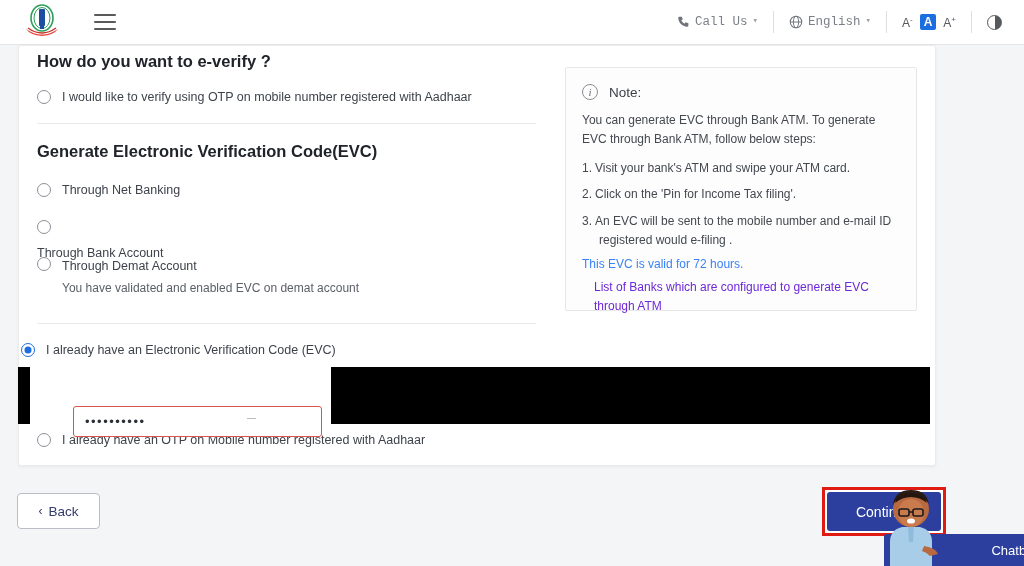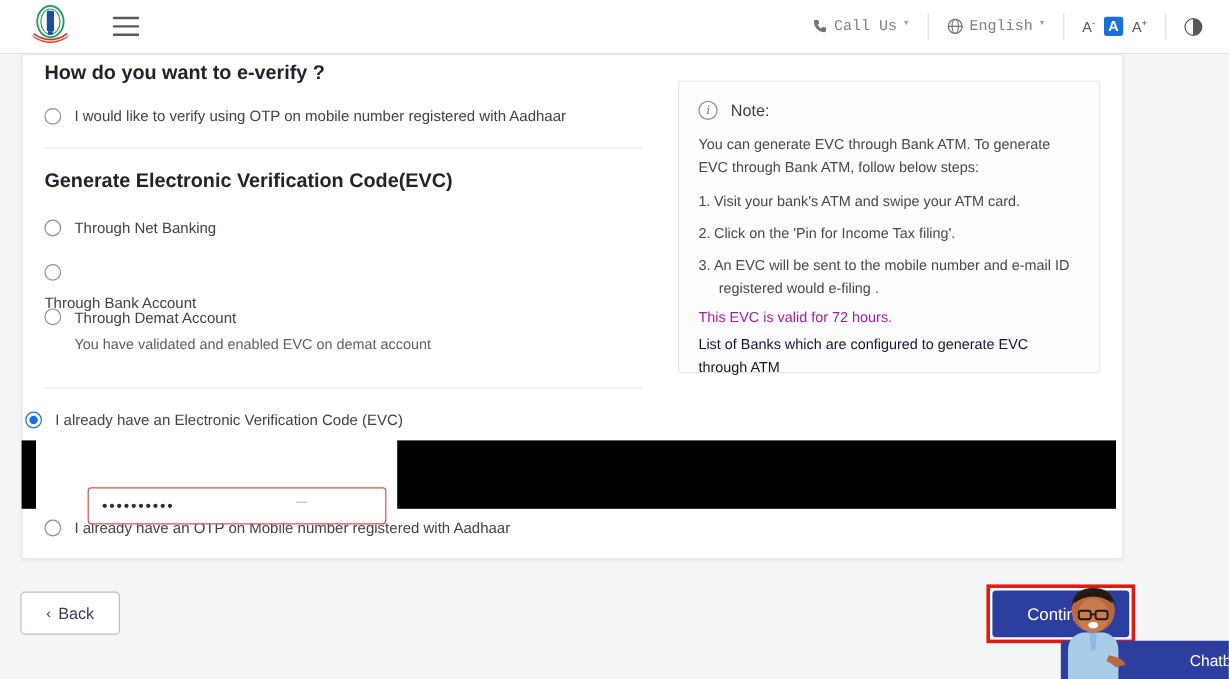--- a/index.html
+++ b/index.html
@@ -65,23 +65,23 @@
   .note-head { display: flex; align-items: center; gap: 11px; margin-bottom: 11px; }
   .info-ico { width: 16px; height: 16px; border: 1.4px solid #8a8f96; border-radius: 50%;
     color: #6c7178; font-size: 11px; font-family: "Liberation Serif", serif;
     display: flex; align-items: center; justify-content: center; font-style: italic; }
   .note-title { font-size: 13.5px; color: #3a3f46; }
   .note-p { font-size: 12px; color: #44484f; line-height: 1.62; }
   .note-ol { margin: 9px 0 0 0; padding: 0; list-style: none; }
   .note-ol li { font-size: 12px; color: #44484f; line-height: 1.55; margin-bottom: 8px;
     padding-left: 17px; text-indent: -17px; }
   .note-ol li .num { display: inline-block; width: 13px; text-indent: 0; }
-  .note-valid { font-size: 12px; color: #a21caf; margin-top: 2px; }
-  .note-link { font-size: 12px; color: #0f172a; line-height: 1.55; margin-top: 7px;
-    display: block; text-decoration: none; cursor: pointer; }
+  .note-valid { font-size: 12px; color: #3b82f6; margin-top: 2px; }
+  .note-link { font-size: 12px; color: #6d28d9; line-height: 1.55; margin-top: 7px;
+    display: block; text-decoration: none; cursor: pointer; margin-left: 12px; }
 
   
   .evc-block { position: absolute; left: 54px; top: 360px; }
   .evc-label { font-size: 12px; color: #5b6068; margin-bottom: 8px; }
   .evc-input {
     width: 249px; height: 31px; border: 1.6px solid #d9534f; border-radius: 3px;
     background: #fff; padding: 0 11px; font-size: 13px; color: #2b2f36;
     letter-spacing: 1.5px; outline: none; font-family: "Liberation Sans", sans-serif;
   }
   .tiny-dash { position: absolute; left: 174px; top: 12px; width: 9px; height: 1px; background: #b9bdc3; }

